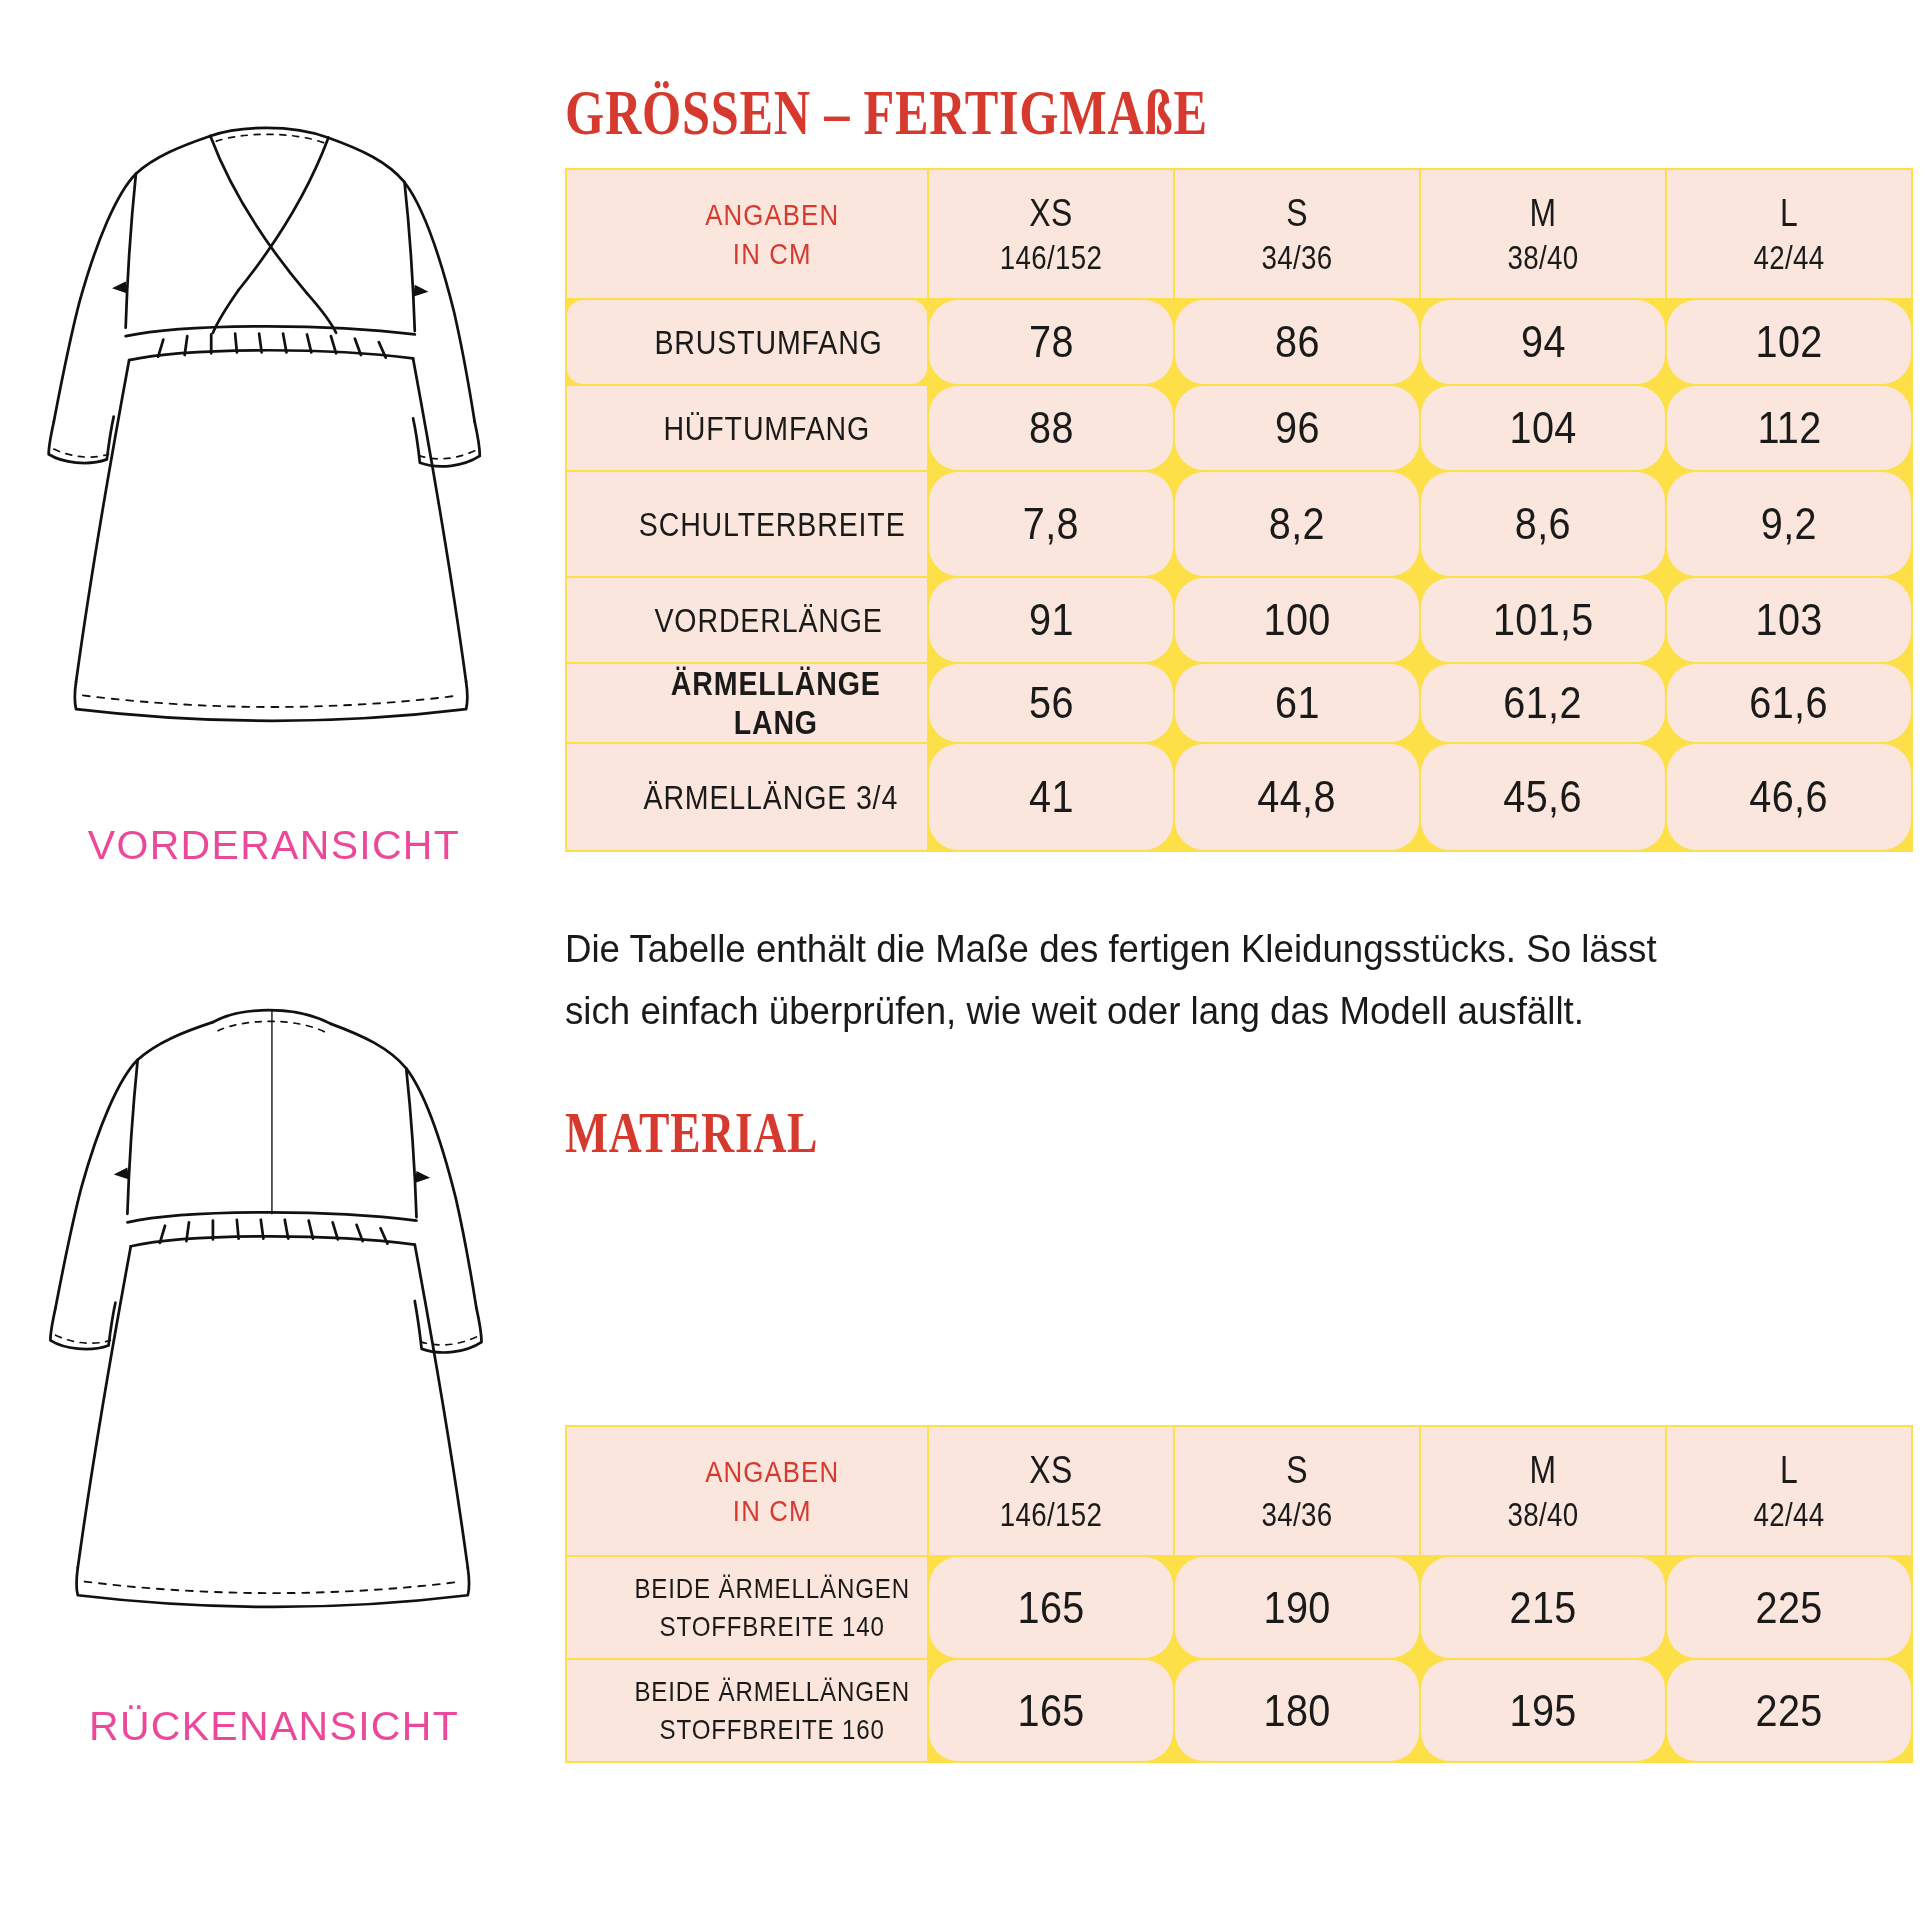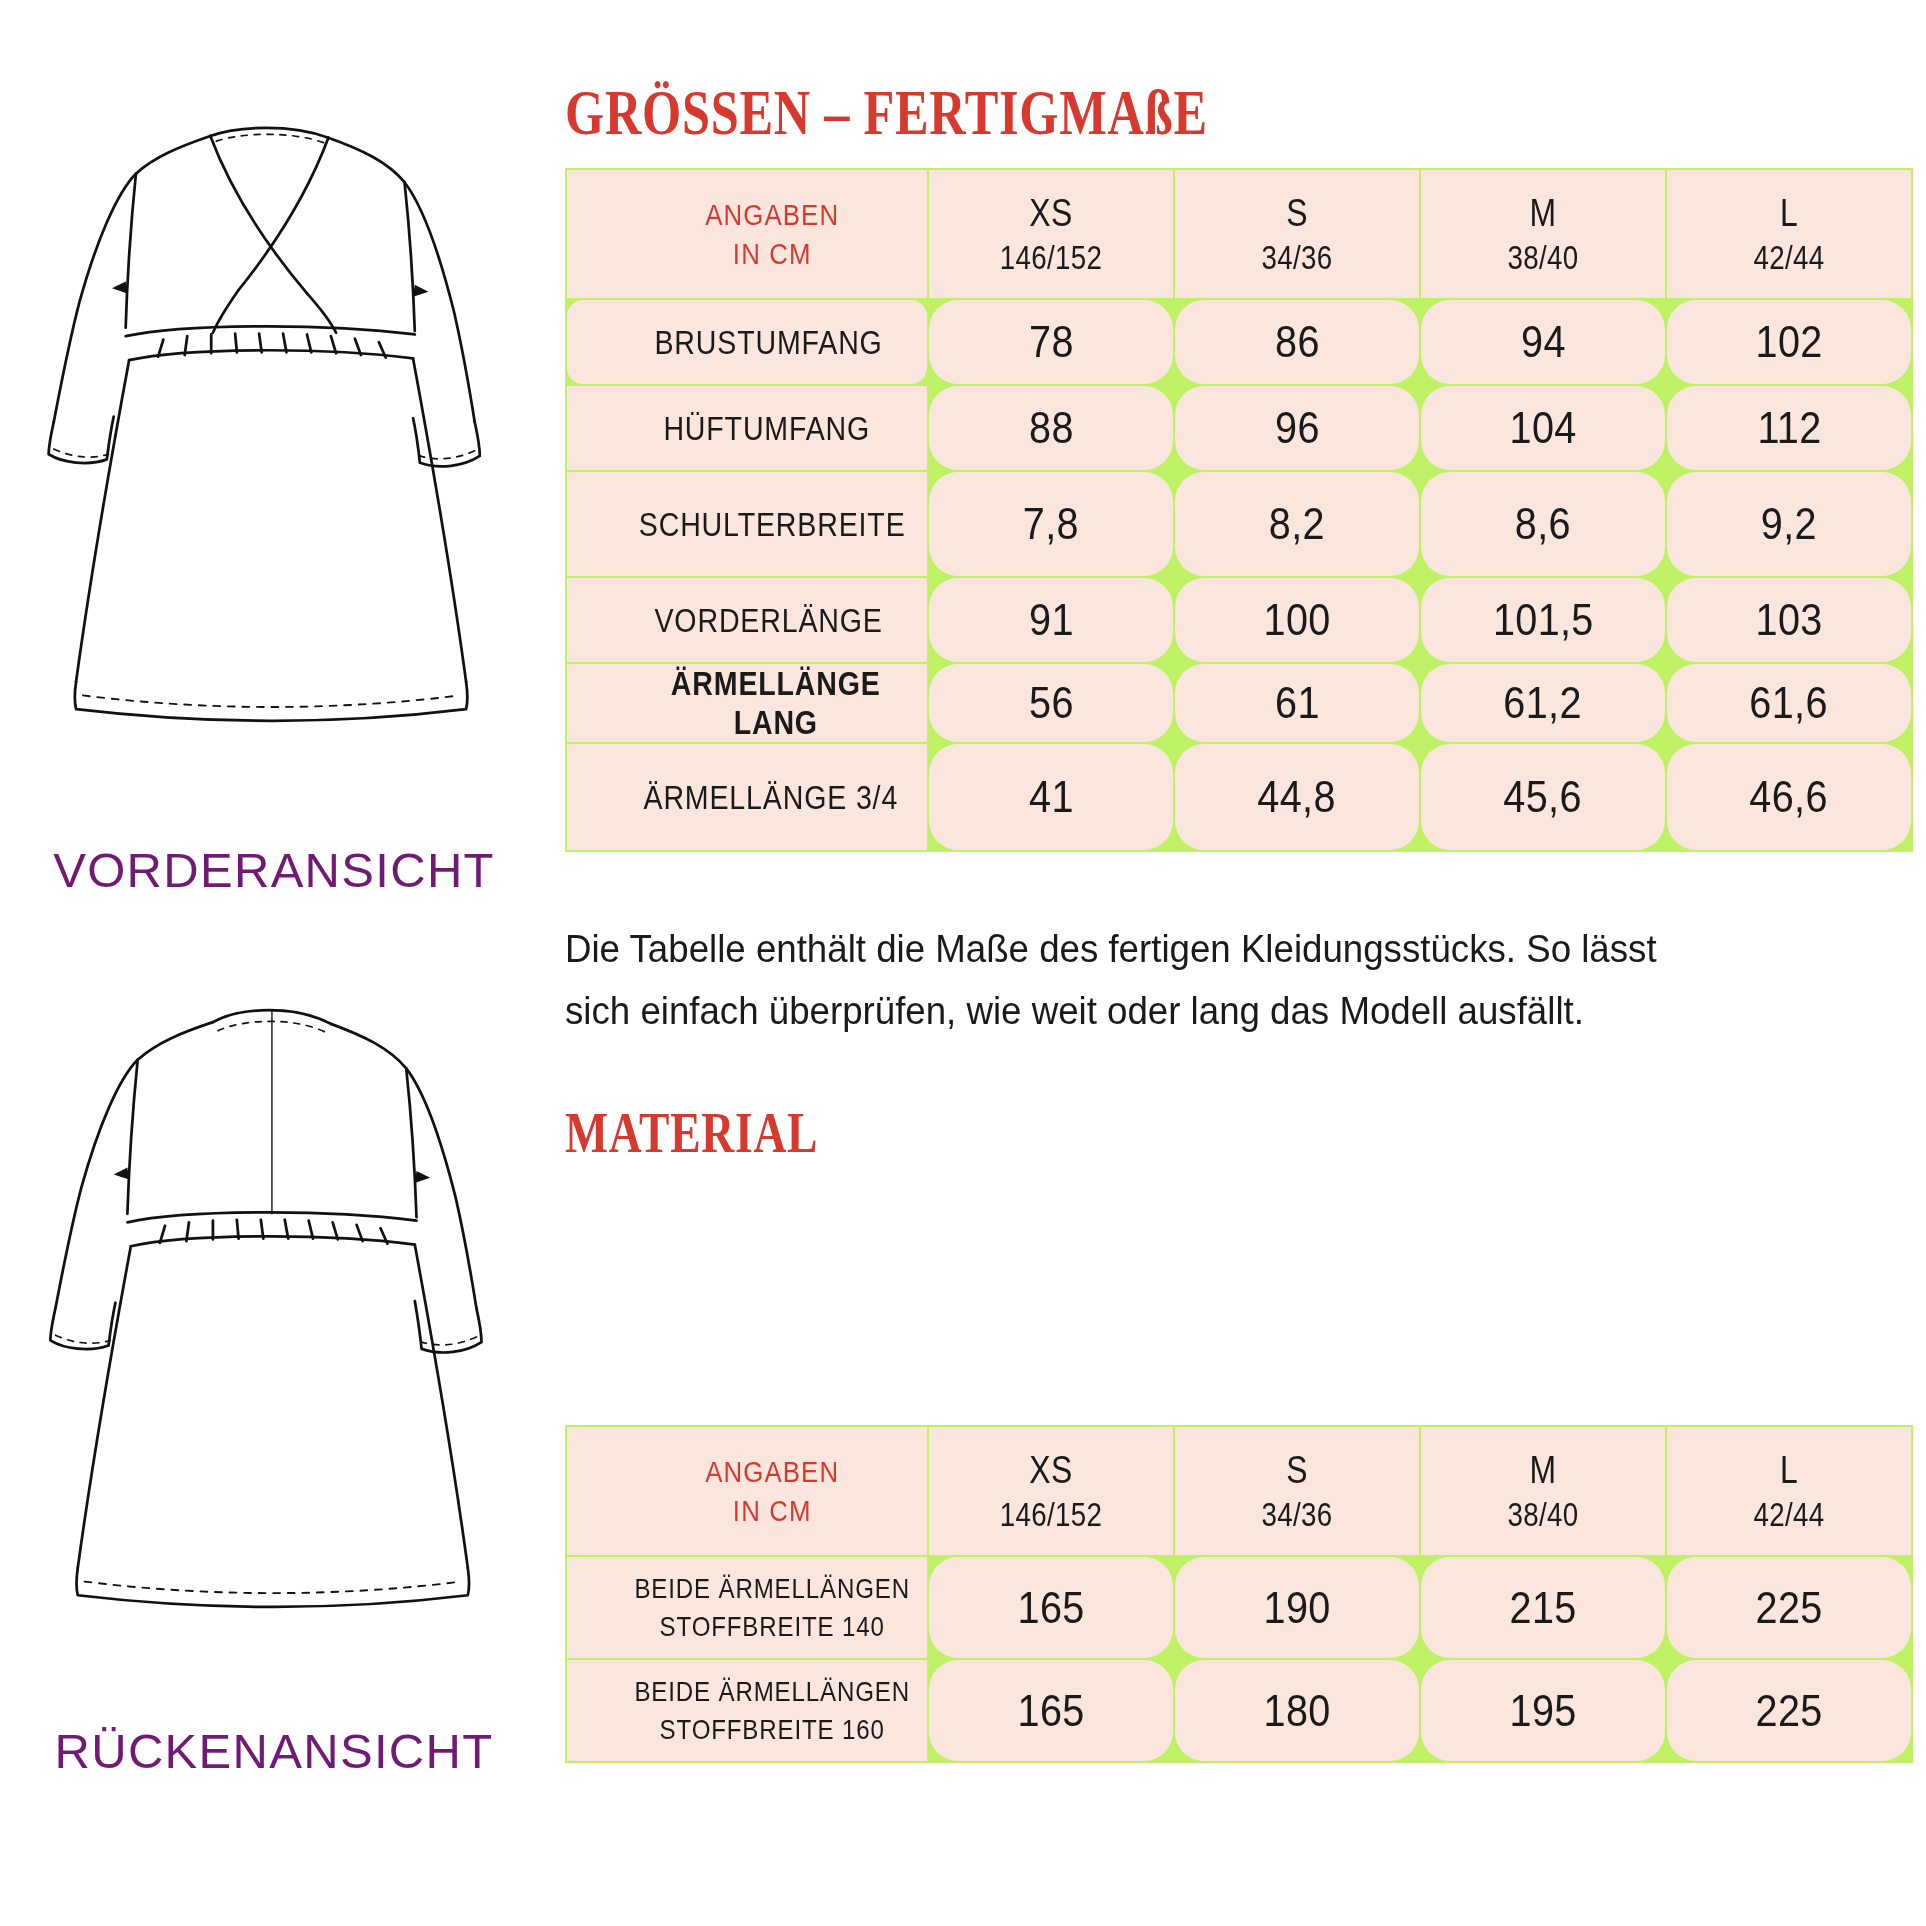--- a/index.html
+++ b/index.html
@@ -16,24 +16,24 @@
   .left-col{
     position:absolute;left:0;top:0;width:548px;height:1926px;
   }
   .figure-block{position:absolute;left:0;width:548px;}
   .fig-front{top:103px;}
   .fig-back{top:984px;}
   .fig-svg{display:block;margin:0 auto;}
   .fig-caption{
     text-align:center;
     font-family:"Liberation Sans", sans-serif;
-    font-size:49px;
+    font-size:41px;
     letter-spacing:1.3px;
-    color:#701a75;
-    margin-top:28px;
+    color:#ec4899;
+    margin-top:8px;
     font-weight:400;
   }
 
   
   .right-col{
     position:absolute;left:565px;top:0;width:1361px;height:1926px;
   }
 
   .section-title{
     font-family:"Liberation Serif", serif;
@@ -52,21 +52,21 @@
     position:absolute;left:0;top:1104px;
     font-size:57px;line-height:57px;
   }
 
   
   table.size-table{
     border-collapse:separate;
     border-spacing:2.6px;
     table-layout:fixed;
     width:1335px;
-    background:#bef264;
+    background:#fde047;
   }
   table.size-table td{
     background:#fae6dd;
     padding:0;
     vertical-align:middle;
     text-align:center;
   }
   .hdr-label{
     text-align:right;
     padding-right:22px;

